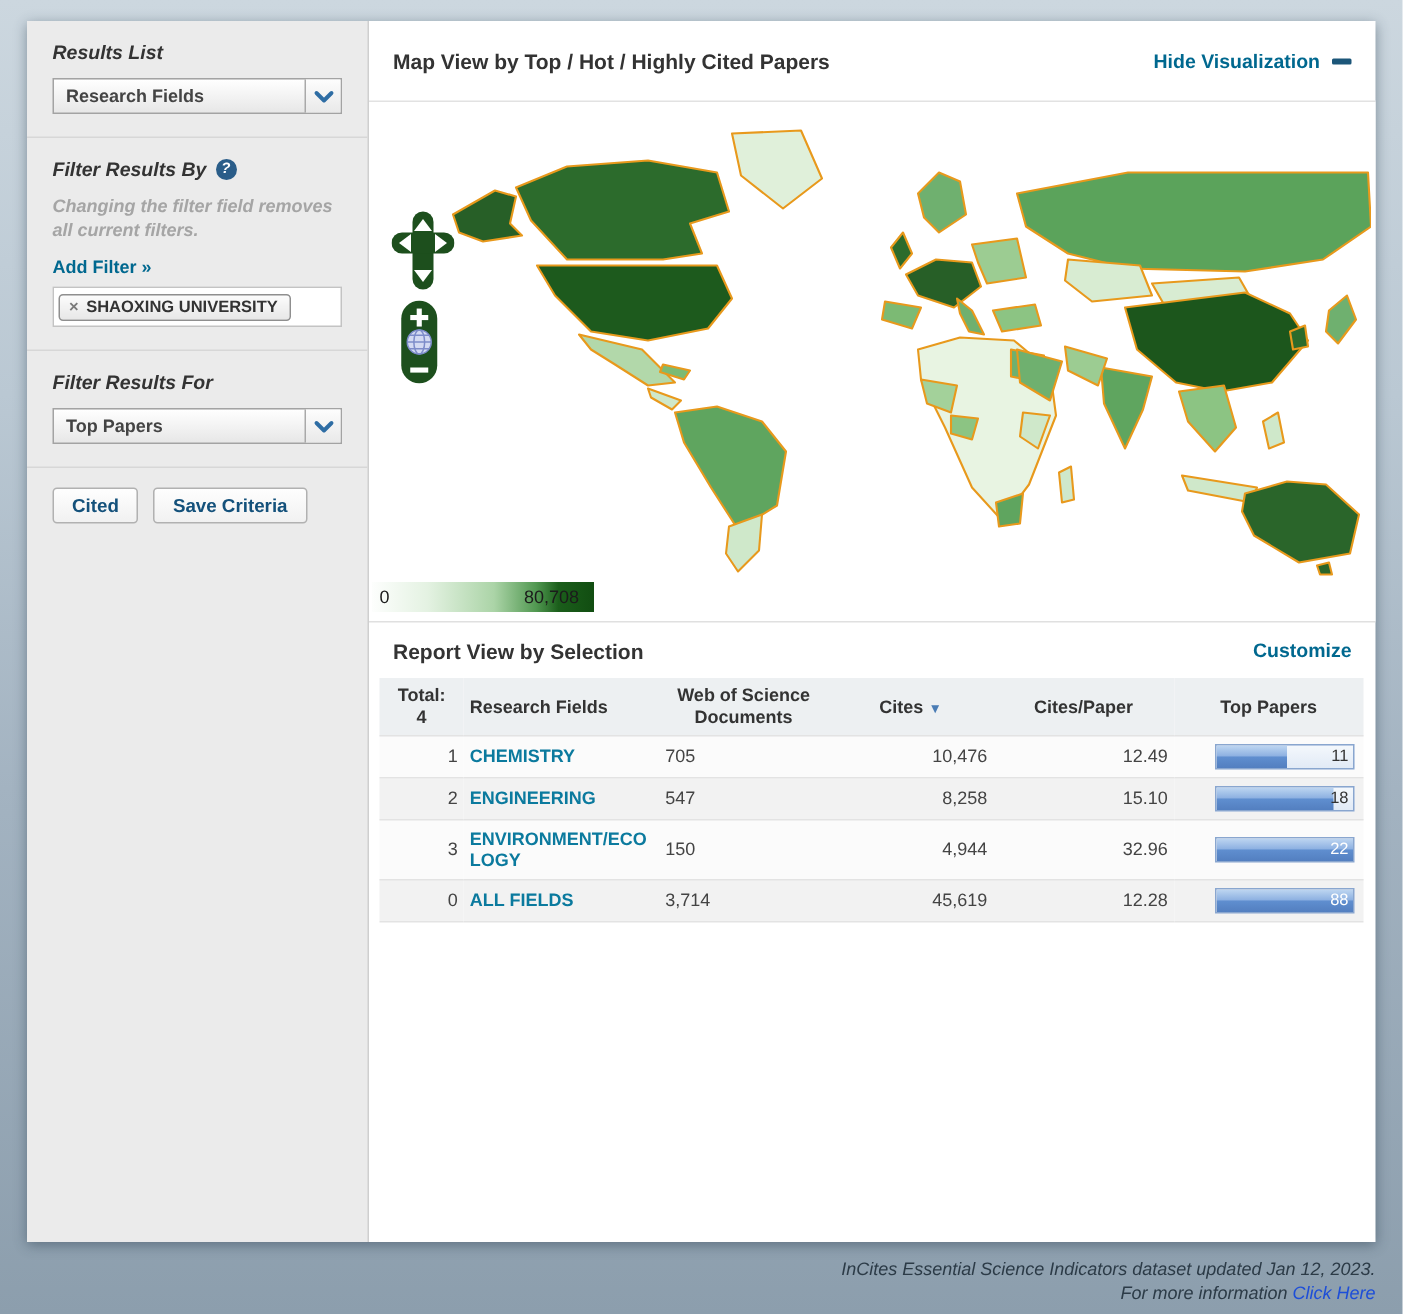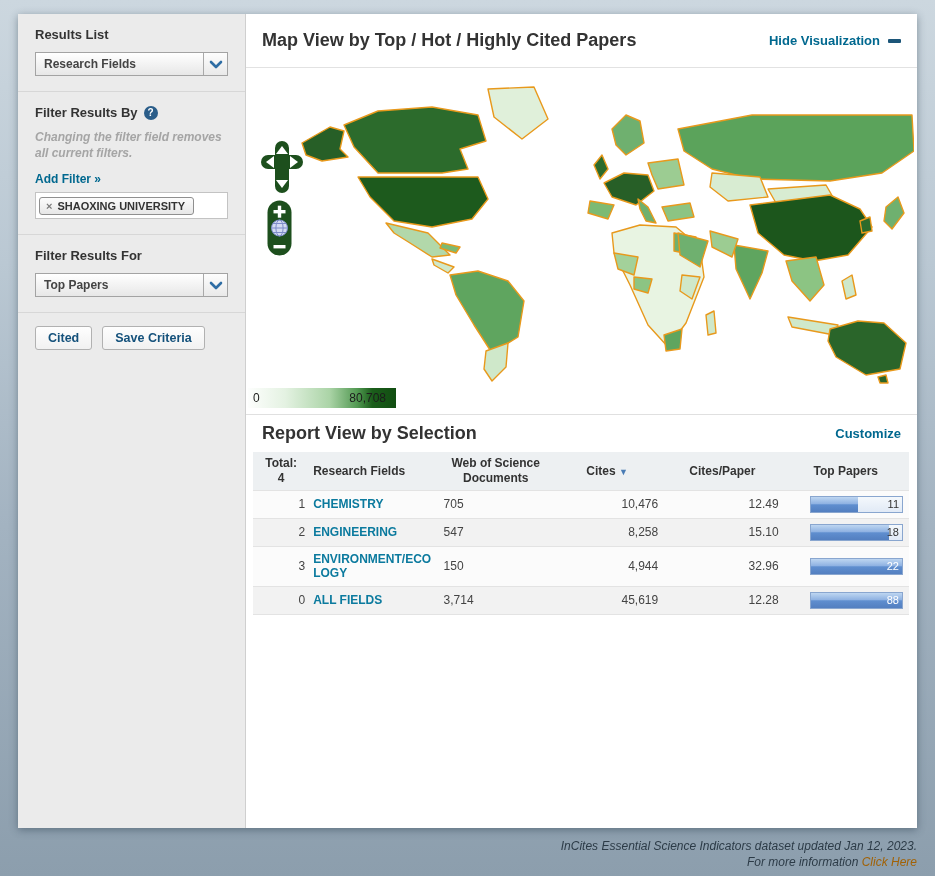--- a/index.html
+++ b/index.html
@@ -10,40 +10,40 @@
     position:relative; overflow:hidden;
   }
   .window {
     position:absolute; left:18px; top:14px; width:899px; height:814px;
     background:#fff; box-shadow:0 2px 8px rgba(35,55,72,.45);
     display:flex;
   }
   
   .sidebar { width:228px; background:#ebebeb; border-right:1px solid #cfcfcf; display:flex; flex-direction:column; }
   .side-sec { padding:13px 17px 15px; border-bottom:1px solid #d7d7d7; }
-  .side-heading { font-size:13px; font-weight:bold; color:#333; margin-bottom:10px; display:flex; align-items:center; gap:6px;}
+  .side-heading { font-size:13px; font-weight:bold; color:#333; margin-bottom:10px; display:flex; align-items:center; gap:6px;font-style:italic;}
   .dropdown { display:flex; height:24px; border:1px solid #a3a3a3; background:linear-gradient(#ffffff,#e7e7e7); align-items:stretch; }
   .dd-label { flex:1; display:flex; align-items:center; padding:0 8px; font-weight:bold; font-size:12px; color:#444; }
   .dd-btn { width:24px; border-left:1px solid #a9a9a9; display:flex; align-items:center; justify-content:center; background:linear-gradient(#fdfdfd,#e9e9e9); cursor:pointer; }
   .help-icon { width:14px; height:14px; border-radius:50%; background:#2a5d89; color:#fff; font-size:10px; font-weight:bold;
     display:inline-flex; align-items:center; justify-content:center; }
   .filter-note { font-style:italic; font-weight:bold; color:#a5a5a5; font-size:12px; line-height:1.3; margin:0 0 8px; }
   .add-filter { font-size:12px; font-weight:bold; color:#00688f; text-decoration:none; display:inline-block; margin-bottom:6px; }
   .filter-box { background:#fff; border:1px solid #c3c3c3; padding:3px; }
   .filter-tag { display:inline-flex; align-items:center; gap:5px; border:1px solid #8f8f8f; border-radius:3px;
     background:linear-gradient(#fcfcfc,#e7e7e7); padding:2px 8px 2px 6px; font-size:11px; font-weight:bold; color:#333; }
   .tag-x { color:#7a7a7a; font-size:11px; font-weight:bold; cursor:pointer; }
   .side-actions { padding:13px 17px; display:flex; gap:10px; }
   .btn { border:1px solid #b1b1b1; background:linear-gradient(#fefefe,#f1f1f1); border-radius:3px;
     padding:4px 12px; font-size:12.5px; font-weight:bold; color:#14517b; cursor:pointer; font-family:inherit; }
   
   .main { flex:1; display:flex; flex-direction:column; position:relative; }
   .bar-header { height:54px; display:flex; align-items:center; justify-content:space-between; padding:0 16px;
     border-bottom:1px solid #e2e2e2; flex:none; }
-  .section-title { font-size:18px; font-weight:bold; color:#333; }
+  .section-title { font-size:14px; font-weight:bold; color:#333; }
   .hdr-link { font-size:13px; font-weight:bold; color:#00688f; text-decoration:none; display:flex; align-items:center; gap:8px; cursor:pointer; }
   .dash-icon { width:13px; height:4px; background:#1c5679; border-radius:1px; display:inline-block; }
   .map-area { position:relative; height:346px; flex:none; background:#fff; }
   .world-map { position:absolute; left:36px; top:17px; }
   .pan-ctl { position:absolute; left:15px; top:72px; cursor:pointer; }
   .zoom-ctl { position:absolute; left:21px; top:132px; cursor:pointer; }
   .legend { position:absolute; left:2px; top:320px; width:148px; height:20px;
     background:linear-gradient(90deg,#fdfefd 0%, #e4f2e2 25%, #abd4a7 55%, #519851 74%, #1b5e1b 84%, #114d11 100%); }
   .legend-min { position:absolute; left:5px; top:0; line-height:20px; font-size:12px; color:#1c1c1c; }
   .legend-max { position:absolute; right:10px; top:0; line-height:20px; font-size:12px; color:#1c1c1c; }
@@ -68,21 +68,21 @@
   th.c-cites { color:#5b8ec4; }
   .sort-tri { font-size:9px; color:#4a7cb5; }
   .field-link { color:#0b7a9e; font-weight:bold; text-decoration:none; word-break:break-all; display:inline-block; max-width:124px; cursor:pointer; }
   .bar { width:93px; height:17px; border:1px solid #89a6cf; background:linear-gradient(#f4f8fc,#e1eaf6);
     position:relative; margin-left:auto; margin-right:2px; overflow:hidden; }
   .bar-fill { height:100%; background:linear-gradient(180deg,#bed6f1 0%, #8fb2e2 45%, #5f8ecf 52%, #537fc0 100%); }
   .bar-num { position:absolute; right:3px; top:0; line-height:15px; font-size:11px; color:#333; }
   .bar-num.light { color:#fff; }
   
   .footer { position:absolute; right:18px; top:838px; text-align:right; font-style:italic; font-size:12px; color:#2c3b47; line-height:1.35; }
-  .footer a { color:#a16207; text-decoration:none; font-style:italic; cursor:pointer;text-align:right; }
+  .footer a { color:#1d4ed8; text-decoration:none; font-style:italic; cursor:pointer;text-align:right; }
 </style>
 </head>
 <body>
 
 <div class="window">
 
   <div class="sidebar">
 
     <div class="side-sec">
       <div class="side-heading">Results List</div>

